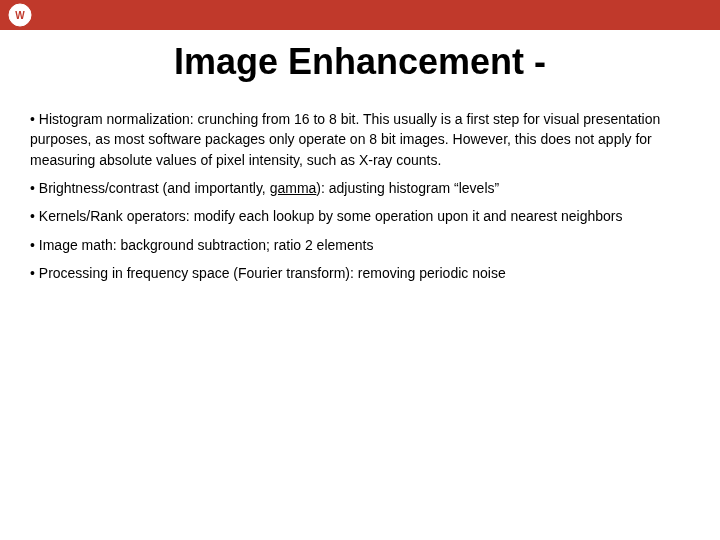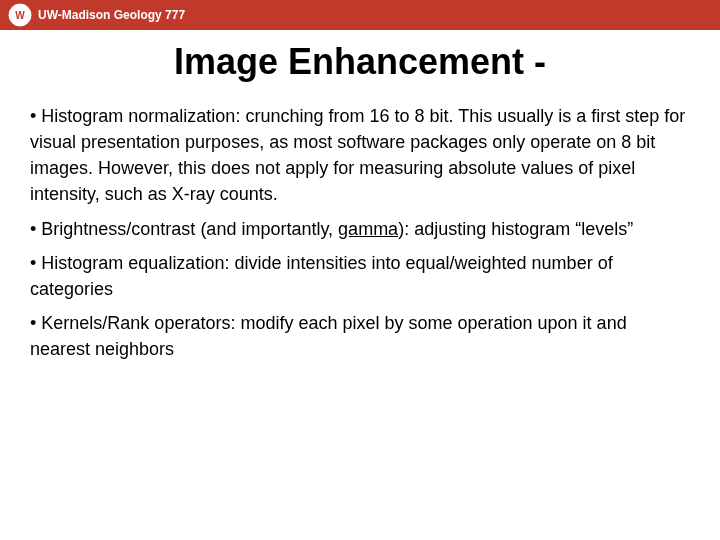--- a/index.html
+++ b/index.html
@@ -33,63 +33,65 @@
     }
 
     #main-content {
       padding: 10px 30px 10px 30px;
     }
 
     #page-title {
       font-size: 36px;
       font-weight: bold;
       text-align: center;
-      margin-bottom: 20px;
+      margin-bottom: 26px;
       line-height: 1.2;
       color: #000000;
     }
 
     .bullet-item {
-      font-size: 18px;
+      font-size: 14px;
       color: #000000;
       margin-bottom: 8px;
       line-height: 1.45;
     }
 
     .underline {
       text-decoration: underline;
     }
   </style>
 </head>
 <body>
 
 <div id="header-bar">
   <svg id="header-icon" viewBox="0 0 24 24" xmlns="http://www.w3.org/2000/svg">
     <circle cx="12" cy="12" r="11" fill="#ffffff" stroke="#ffffff" stroke-width="1"></circle>
     <text x="12" y="16" text-anchor="middle" font-size="10" font-weight="bold" fill="#c0392b">W</text>
   </svg>
-  <span>UW-Madison Geology 777</span>
 </div>
 
 <div id="main-content">
   <div id="page-title">
     <span>Image Enhancement -</span><br>
   </div>
 
   <div class="bullet-item">
     <span>•&nbsp;</span><span>Histogram normalization: crunching from 16 to 8 bit. This usually is a first step for visual presentation purposes, as most software packages only operate on 8 bit images. However, this does not apply for measuring absolute values of pixel intensity, such as X-ray counts.</span>
   </div>
 
   <div class="bullet-item">
     <span>• Brightness/contrast (and importantly, <span class="underline">gamma</span>): adjusting histogram “levels”</span>
   </div>
 
+
   <div class="bullet-item">
-    <span>•&nbsp;</span><span>Histogram equalization: divide intensities into equal/weighted number of categories</span>
+    <span>• </span><span>Kernels/Rank operators: modify each lookup by some operation upon it and nearest neighbors</span>
   </div>
 
   <div class="bullet-item">
-    <span>• </span><span>Kernels/Rank operators: modify each pixel by some operation upon it and nearest neighbors</span>
+    <span>• </span><span>Image math: background subtraction; ratio 2 elements</span>
   </div>
 
-
+  <div class="bullet-item">
+    <span>• </span><span>Processing in frequency space (Fourier transform): removing periodic noise</span>
+  </div>
 
 </div>
 
 </body></html>

